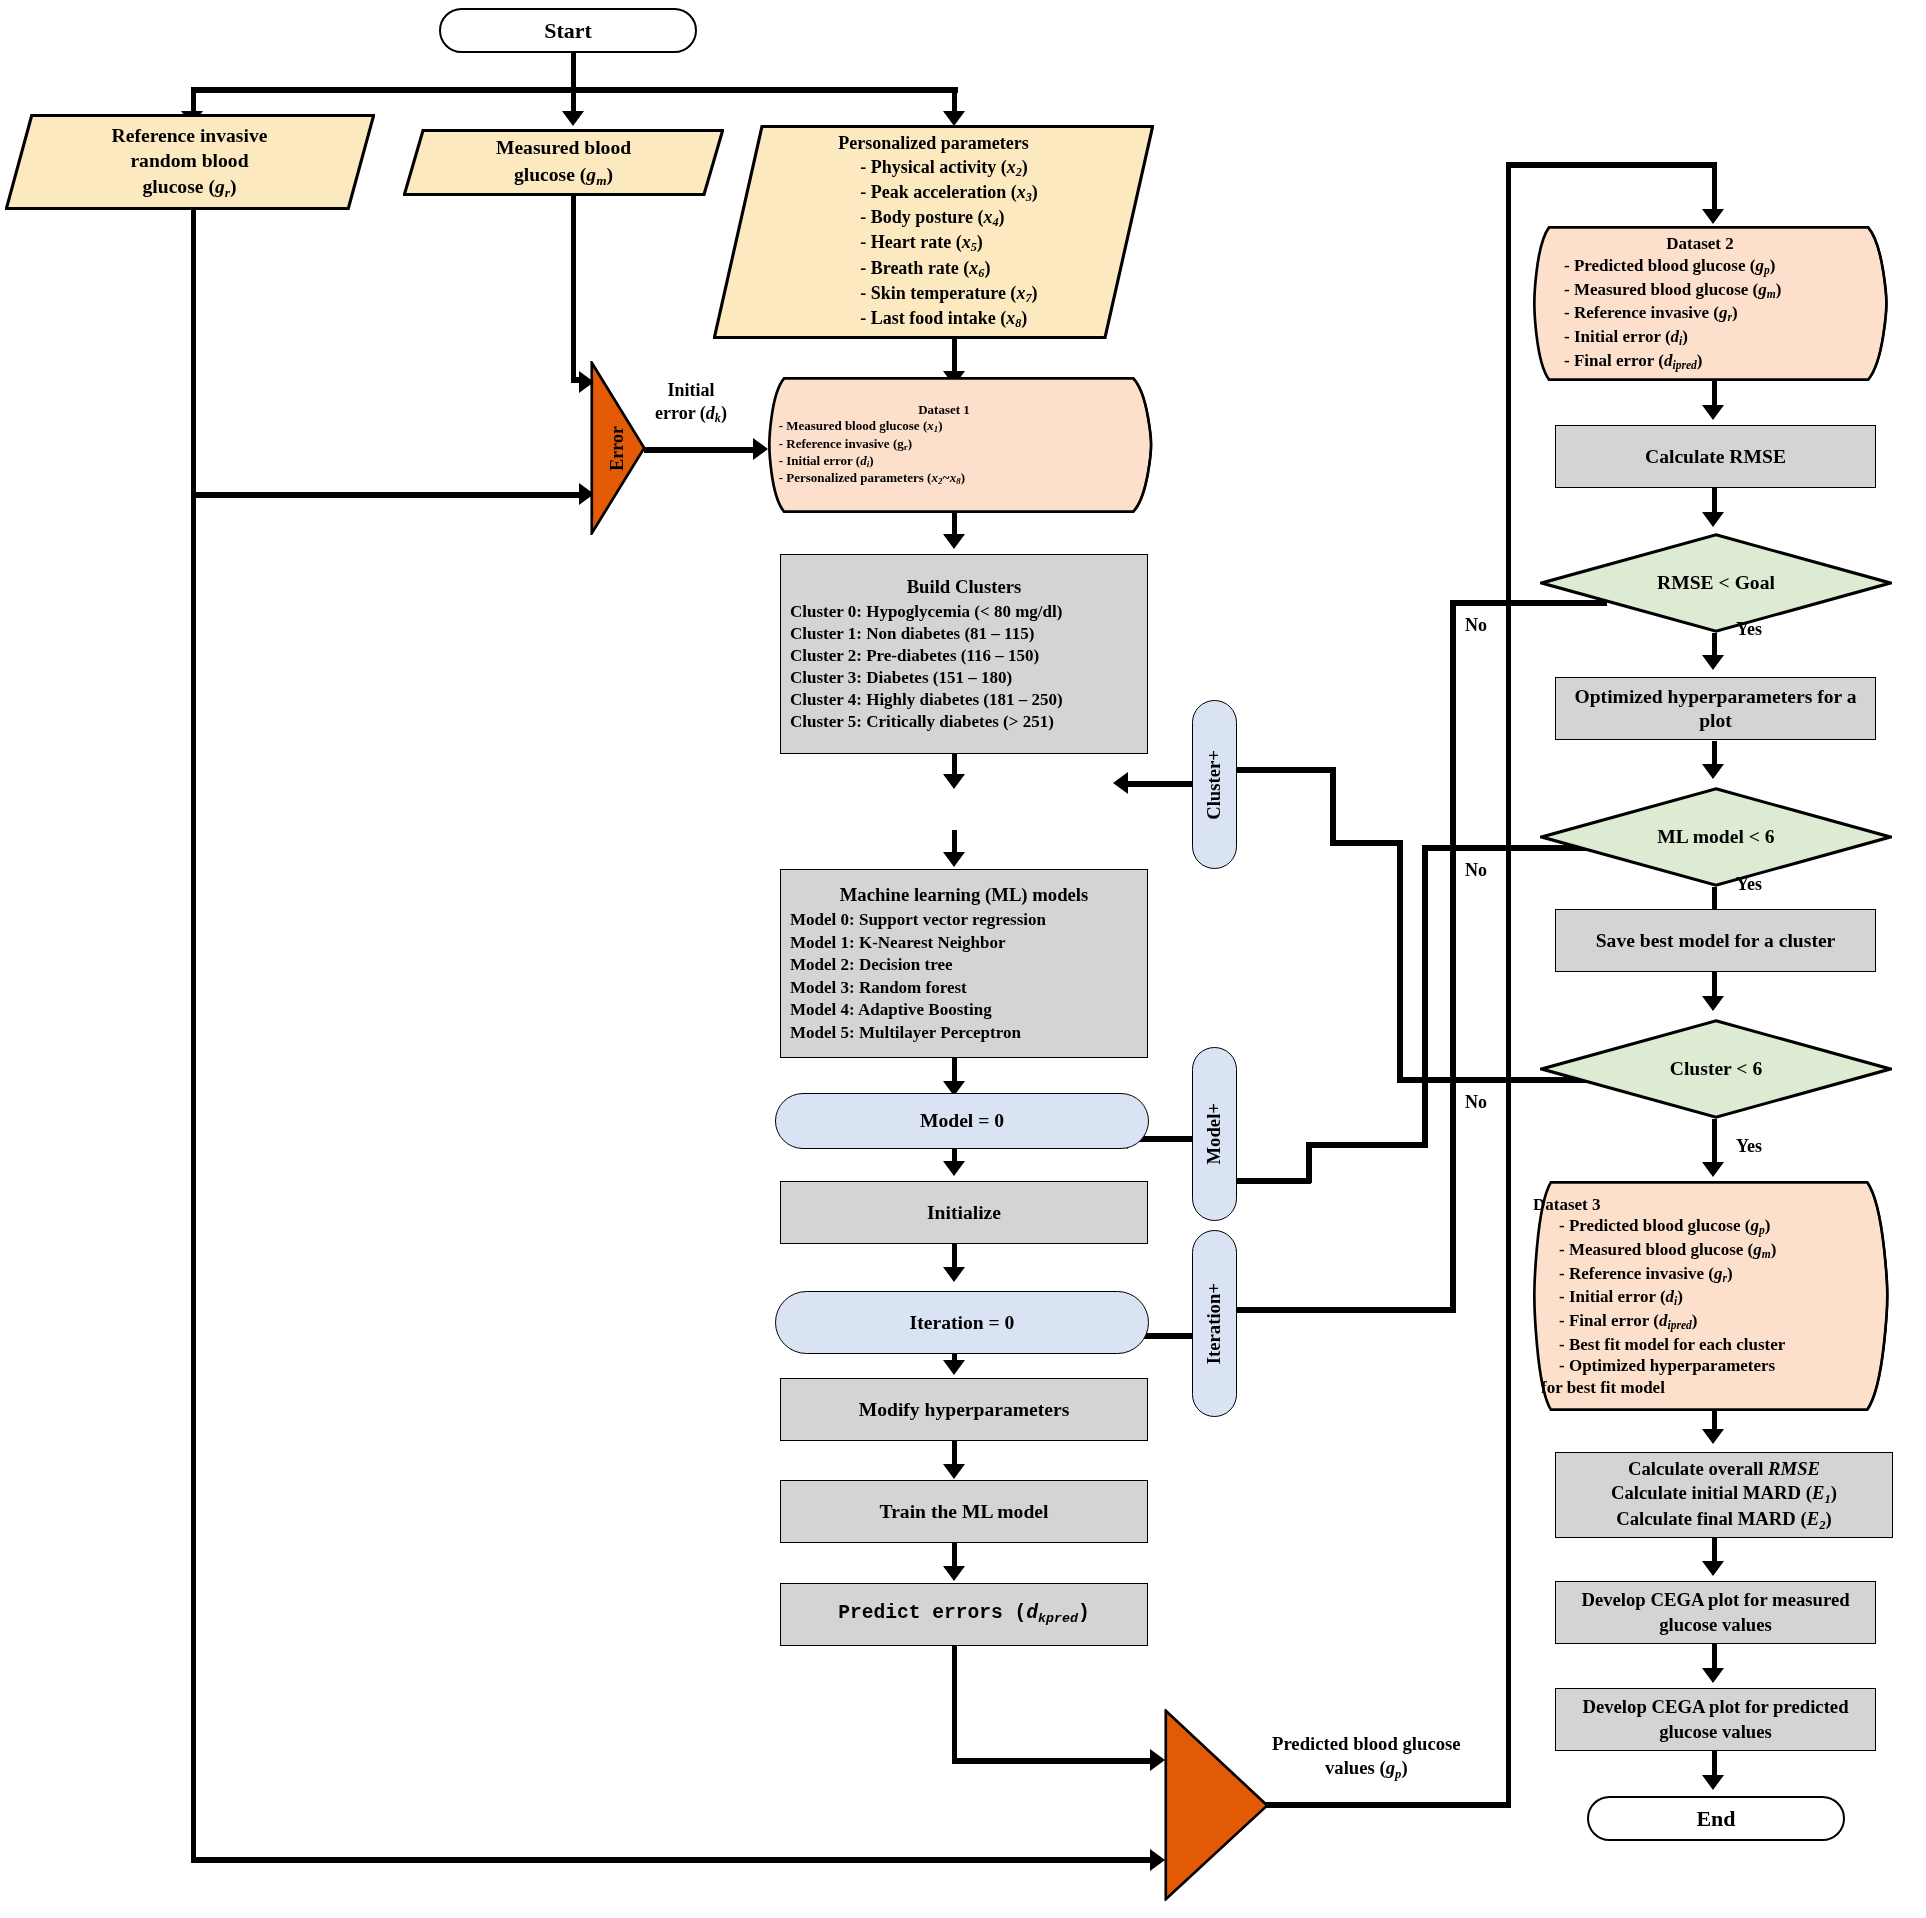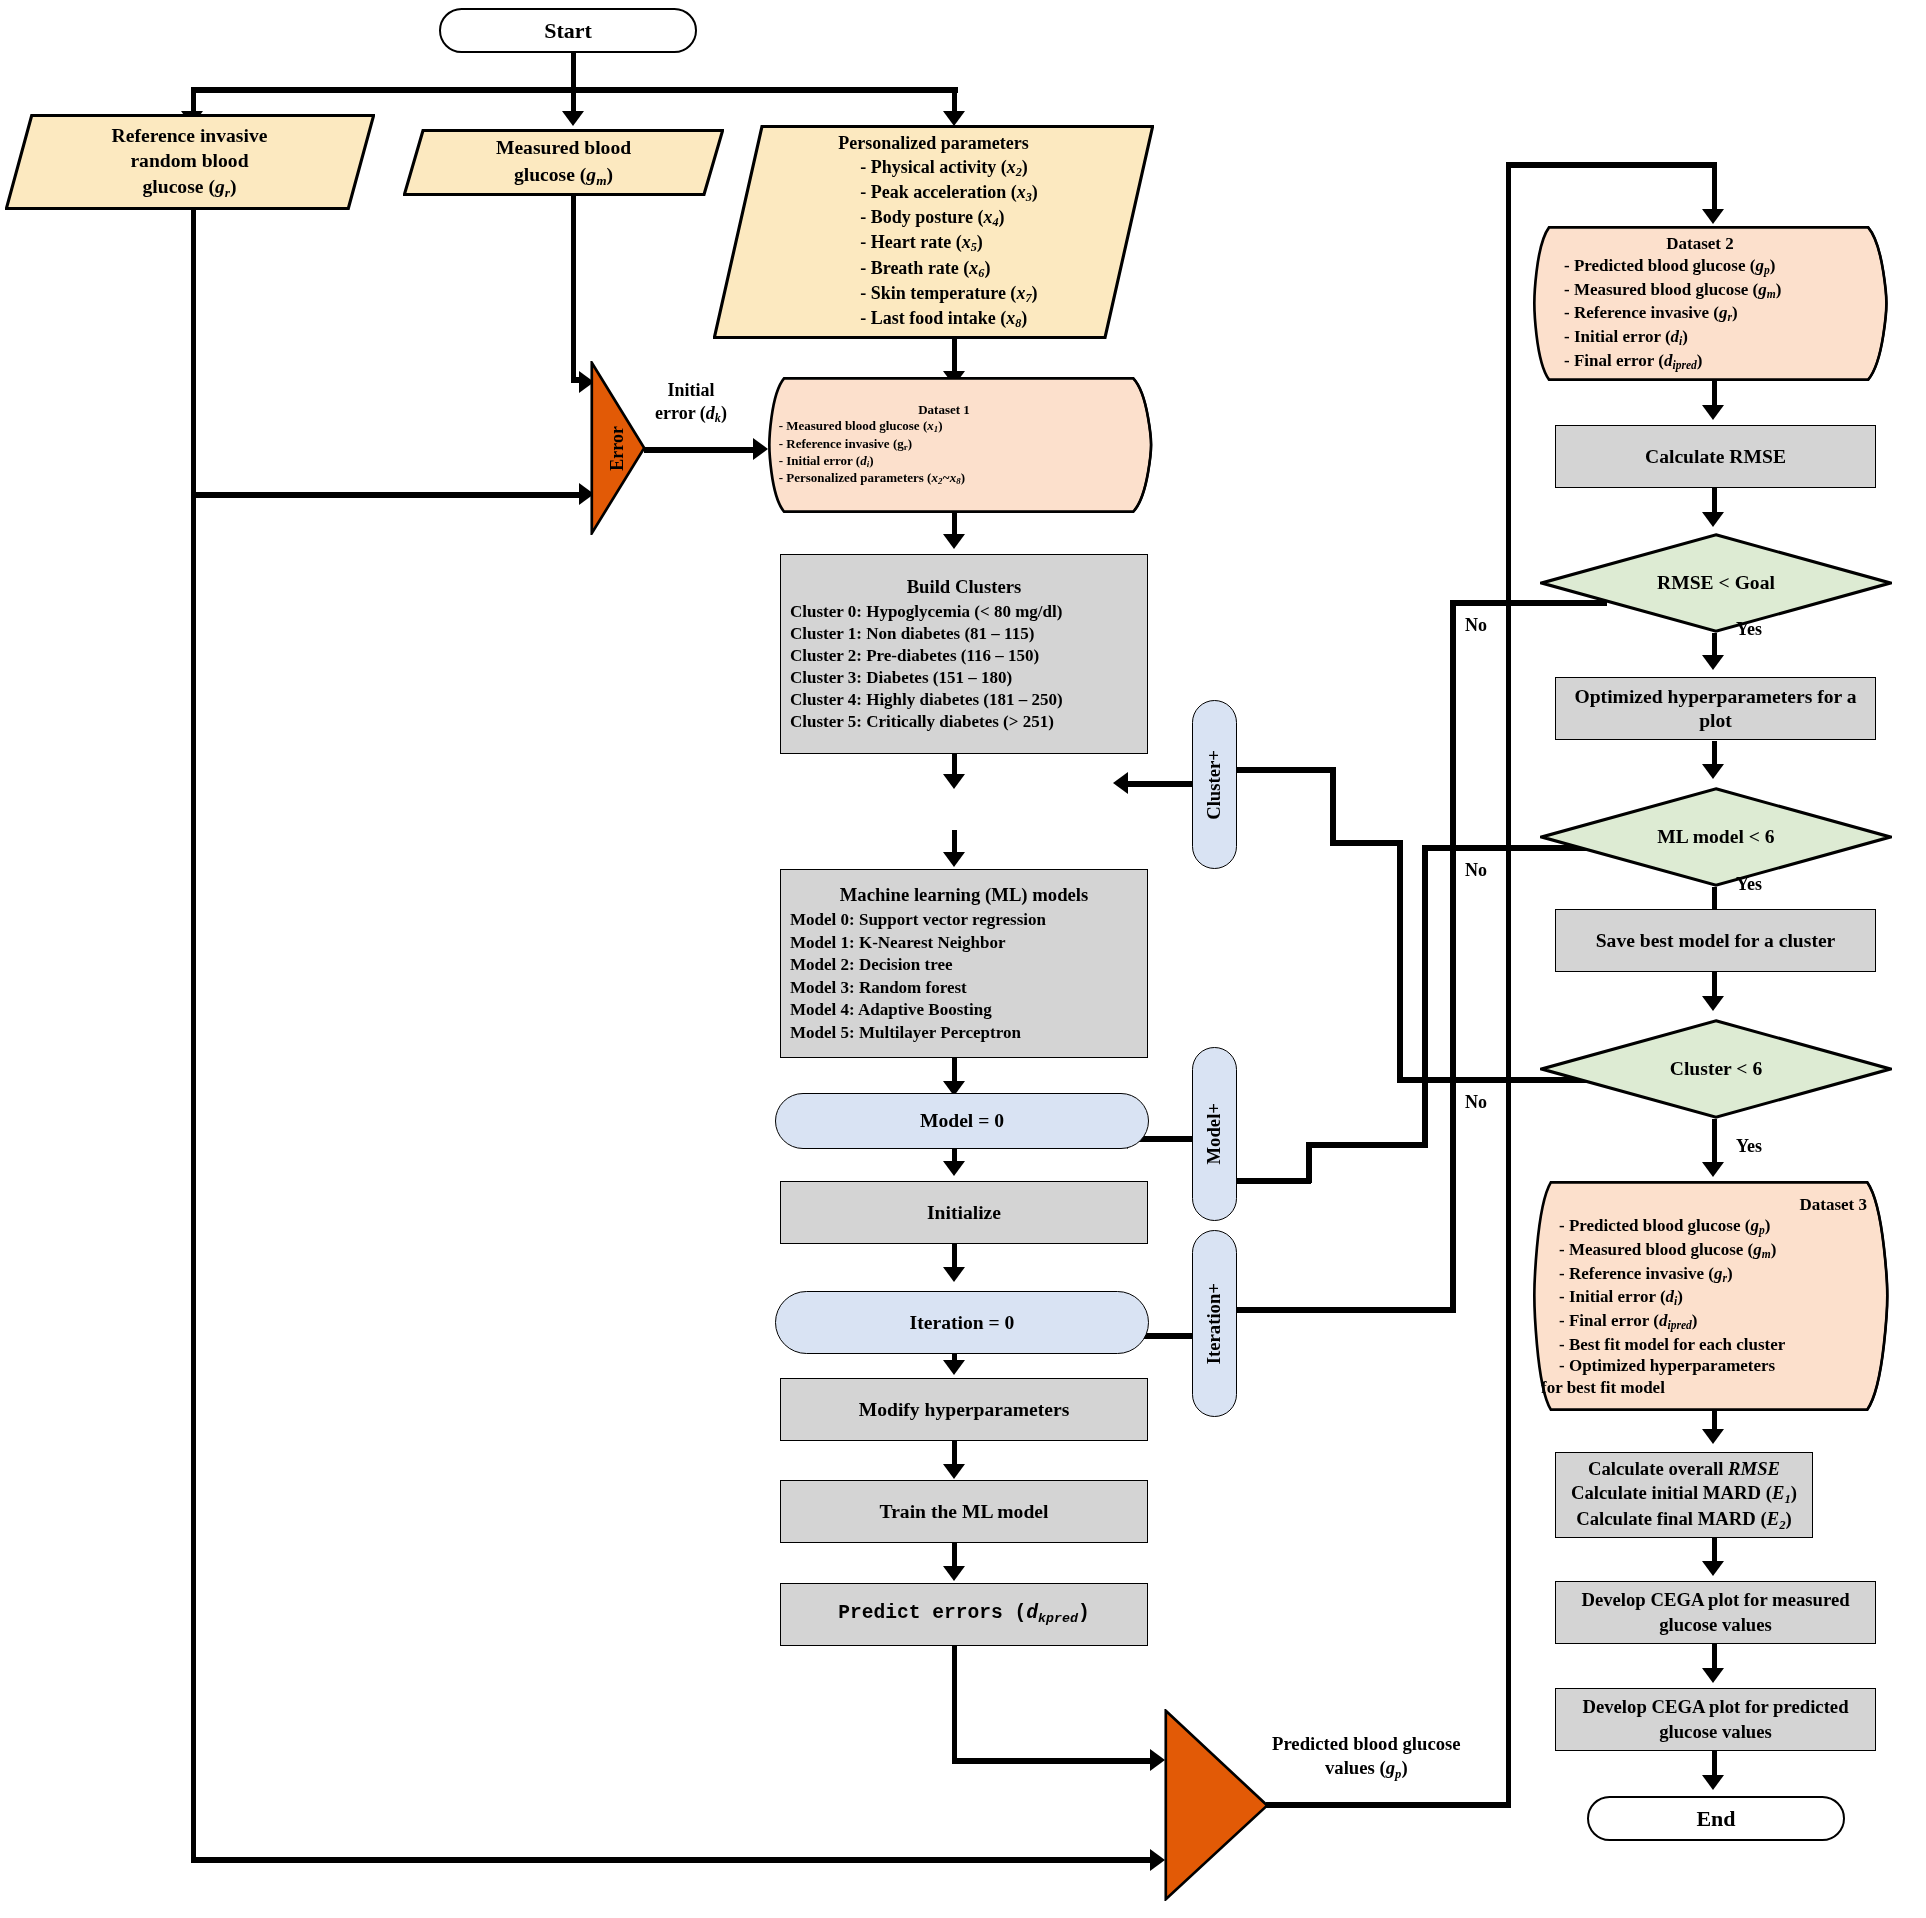--- a/index.html
+++ b/index.html
@@ -370,35 +370,35 @@
   </div>
   <div class="edge-label" style="left:1465px;top:1092px;font-size:18px;">No</div>
   <div class="edge-label" style="left:1736px;top:1136px;font-size:18px;">Yes</div>
 
   <div class="node dataset listbox" style="left:1533px;top:1181px;width:361px;height:230px;background:transparent;">
     <svg class="skew-svg" viewBox="0 0 810 515" preserveAspectRatio="none">
       <path d="M 40,3 L 750,3 C 790,60 795,253 795,257 C 795,262 790,455 750,512 L 40,512 C 6,455 3,262 3,257 C 3,253 6,60 40,3 Z" fill="#FCE0CC" stroke="#000" stroke-width="6"></path>
       <path d="M 750,3 C 790,60 795,253 795,257 C 795,262 790,455 750,512" fill="none" stroke="#000" stroke-width="5"></path>
     </svg>
     <div class="txt" style="font-size:17px;line-height:1.26;width:100%;">
-      <div style="text-align:right;font-weight:bold;padding-right:27px;">Dataset 3</div>
+      <div style="text-align:left;font-weight:bold;padding-right:27px;">Dataset 3</div>
       <div style="text-align:left;padding-left:26px;">
         <div>- Predicted blood glucose (<i>g<sub>p</sub></i>)</div>
         <div>- Measured blood glucose (<i>g<sub>m</sub></i>)</div>
         <div>- Reference invasive (<i>g<sub>r</sub></i>)</div>
         <div>- Initial error (<i>d<sub>i</sub></i>)</div>
         <div>- Final error (<i>d<sub>ipred</sub></i>)</div>
         <div>- Best fit model for each cluster</div>
         <div>- Optimized hyperparameters</div>
         <div style="margin-left:-18px;">for best fit model</div>
       </div>
     </div>
   </div>
 
-  <div class="node proc" style="left:1555px;top:1452px;width:258px;height:86px;font-size:18.7px;">
+  <div class="node proc" style="left:1555px;top:1452px;width:338px;height:86px;font-size:18.7px;">
     <div class="txt" style="line-height:1.3;">
       <div>Calculate overall <i>RMSE</i></div>
       <div>Calculate initial MARD (<i>E<sub>1</sub></i>)</div>
       <div>Calculate final MARD (<i>E<sub>2</sub></i>)</div>
     </div>
   </div>
 
   <div class="node proc" style="left:1555px;top:1581px;width:321px;height:63px;font-size:18.7px;">
     <div class="txt" style="line-height:1.3;">
       <div>Develop CEGA plot for measured</div>

